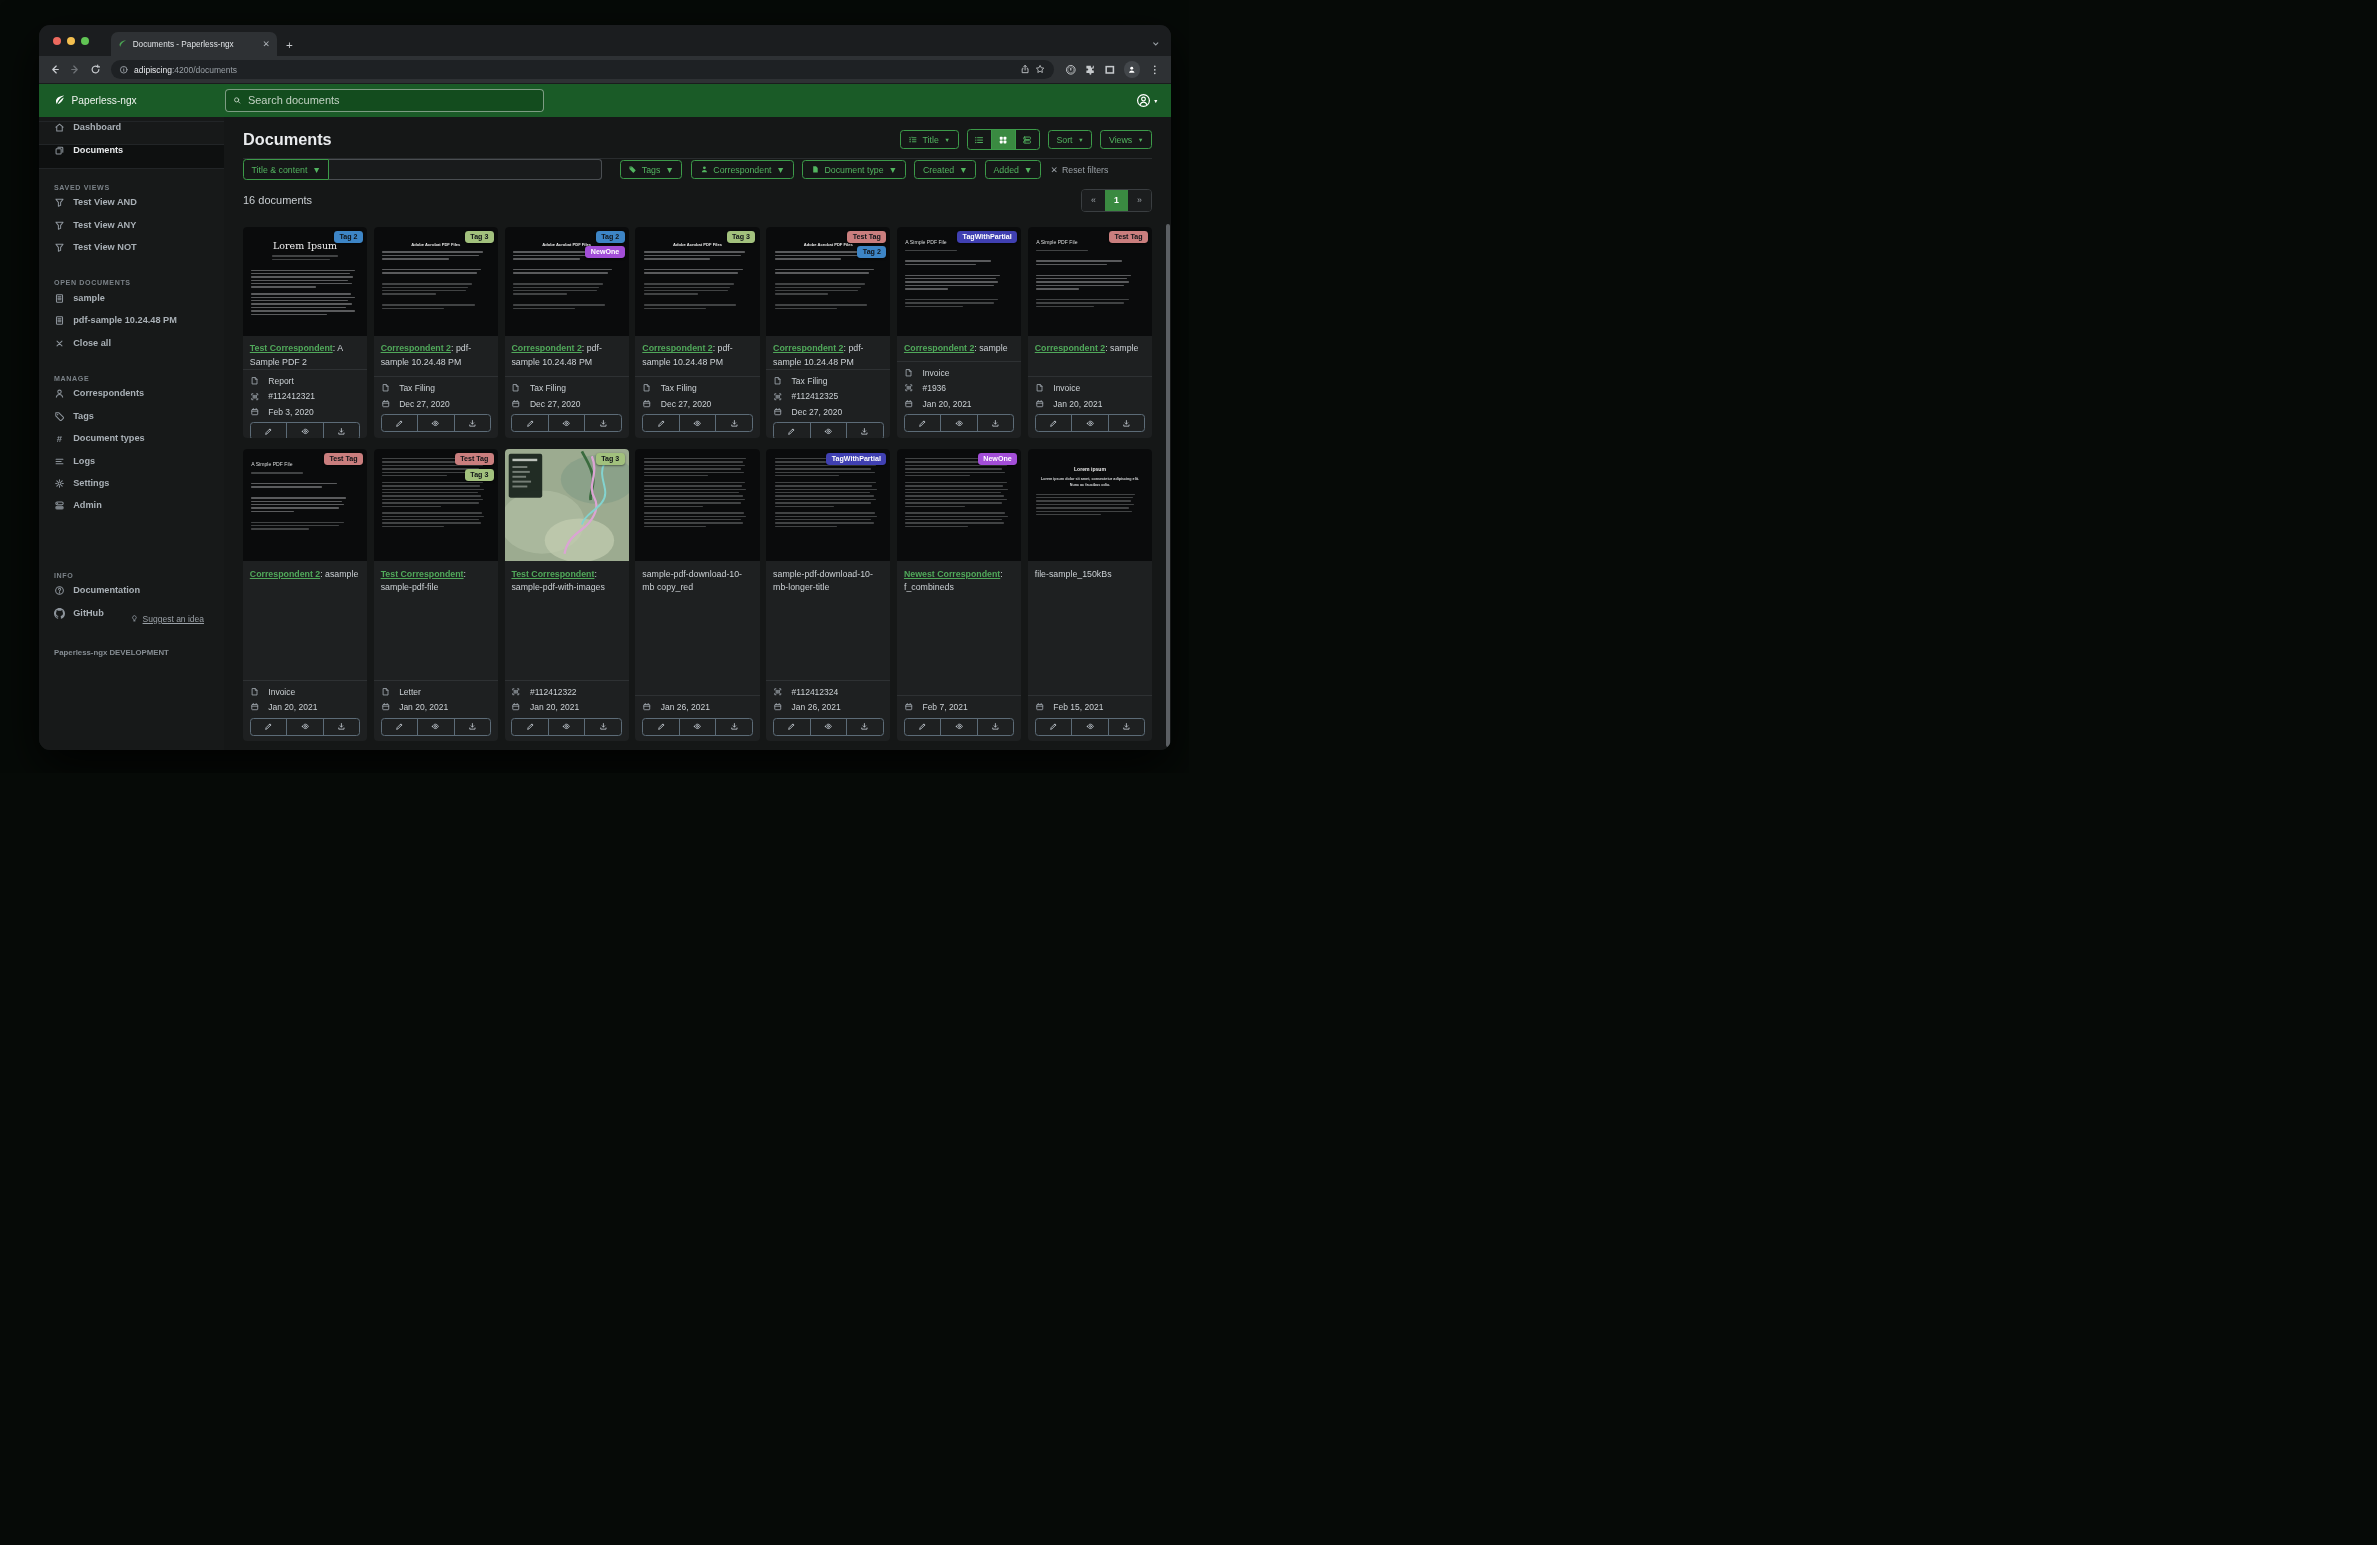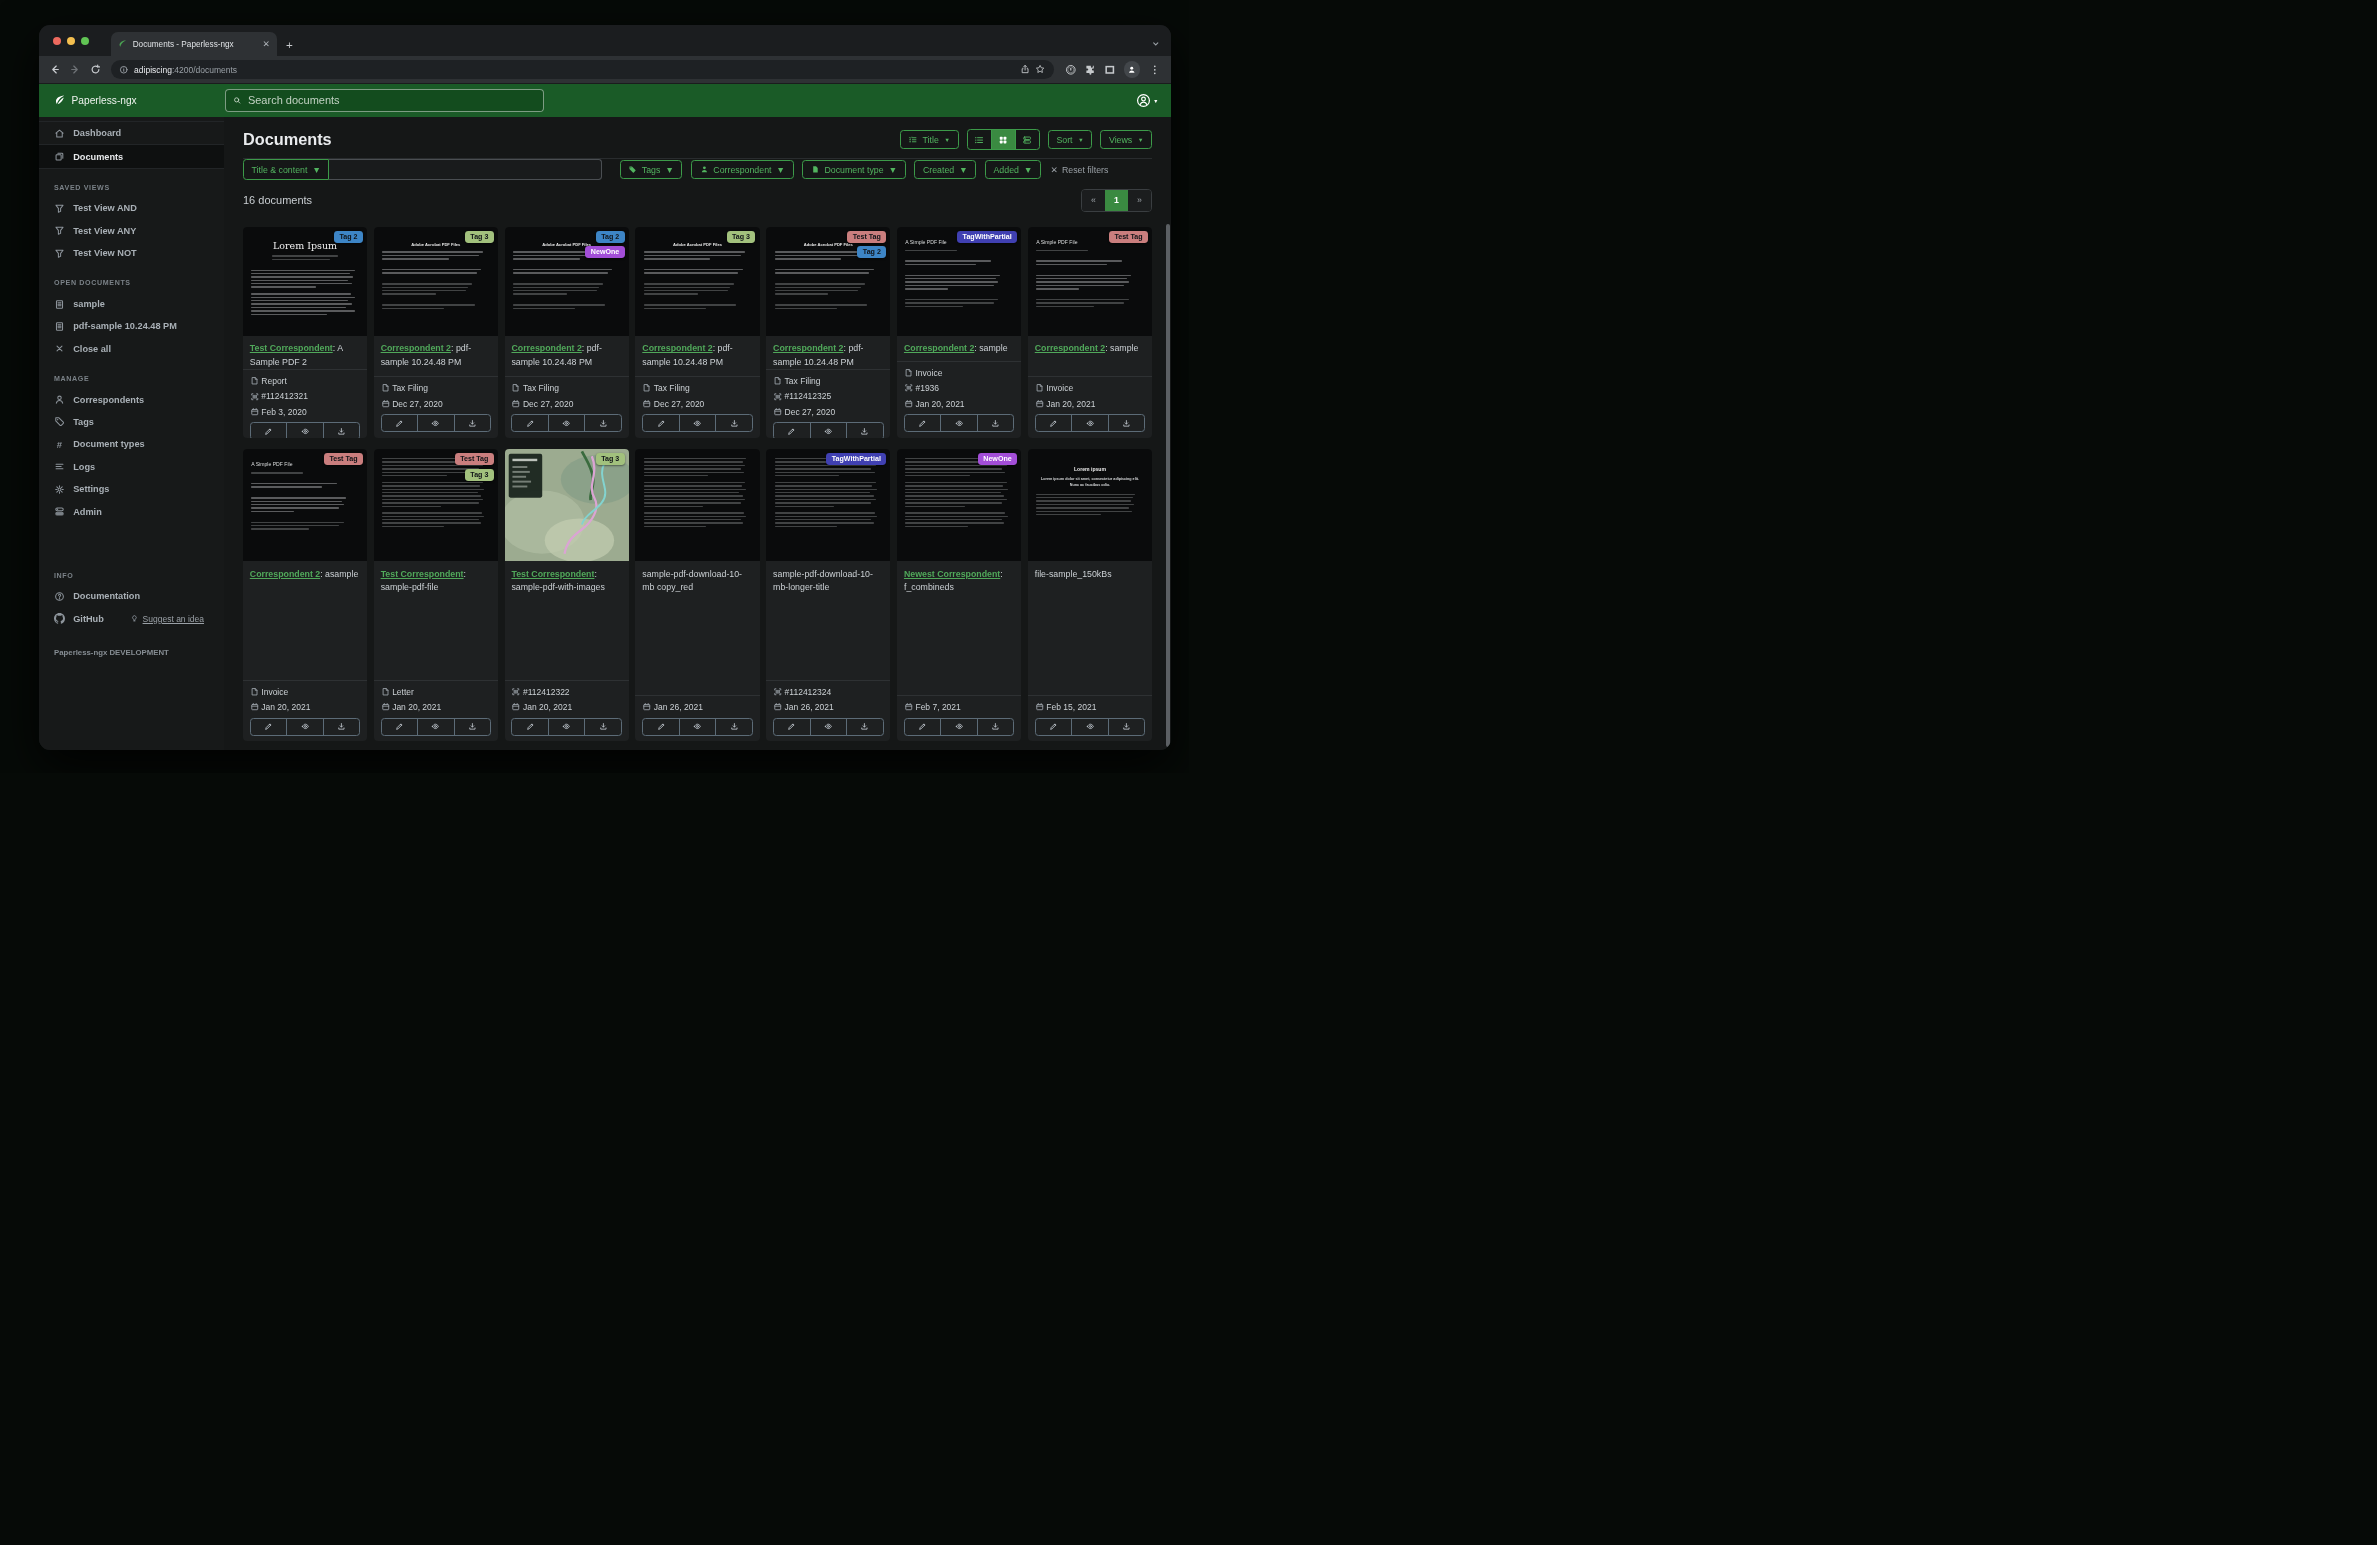--- a/index.html
+++ b/index.html
@@ -44,21 +44,21 @@
                  font-family:"Liberation Sans",sans-serif}
   .hsearch input::placeholder{color:#c2d2c3}
   .huser{position:absolute;right:13.6px;display:flex;align-items:center;gap:3.4px;color:#fff}
   .huser svg{width:15px;height:15px}
   .huser .car{font-size:6.1px}
   
   .appbody{display:flex;height:633px;overflow:hidden}
   .sidebar{width:185px;flex:0 0 185px;background:#171919;padding-top:4.1px;overflow:hidden;display:flex;flex-direction:column}
   .snav .srow:first-child{border-top:0.7px solid #222527}
   .snav .srow{border-bottom:0.7px solid #222527}
-  .srow{height:22.4px;display:flex;align-items:center;gap:8.2px;padding-left:15px;color:#a9b0b6;font-size:9.2px;font-weight:600}
+  .srow{height:22.4px;display:flex;gap:8.2px;padding-left:15px;color:#a9b0b6;font-size:9.2px;font-weight:600}
   .srow svg{width:11px;height:11px;color:#8d949b;flex:0 0 auto}
   .srow.active{background:#0e1010;color:#e6e8ea}
   .srow .hashg{width:11px;text-align:center;color:#8d949b;font-size:9.5px;font-weight:700}
   .slabel{margin:15px 0 5.4px 15px;font-size:7.1px;letter-spacing:.09em;color:#7b8288;font-weight:700}
   .slabel.gap-big{margin-top:49px}
   .ssec .srow{font-weight:600}
   .gh-extra{display:flex;align-items:center;gap:4.1px;margin-left:17.7px;color:#9aa0a6;font-size:8.5px;font-weight:400}
   .gh-extra svg{width:8.8px;height:8.8px}
   .gh-extra .lnk{text-decoration:underline}
   .sfooter{margin:17.7px 0 0 15px;color:#868d93;font-size:7.8px;font-weight:600}
@@ -105,21 +105,21 @@
   .thumb{height:109px;background:#0a0b0c;position:relative;overflow:hidden;flex:0 0 auto}
   .cards.row2 .thumb{height:112px}
   .tagstack{position:absolute;top:4.1px;right:4.1px;display:flex;flex-direction:column;align-items:flex-end;gap:3.4px}
   .tagpill{font-size:7.1px;font-weight:700;padding:2px 5.4px;border-radius:3.4px;white-space:nowrap;
            box-shadow:0 0.7px 2px rgba(0,0,0,.5)}
   .cbody{flex:1;display:flex;flex-direction:column;padding:6.8px 6.8px 5.4px;min-height:0}
   .ctitle{font-size:8.8px;line-height:1.5;color:#ccd1d5;word-wrap:break-word}
   .ctitle .corr{color:#50a85a;text-decoration:underline;font-weight:600}
   .metawrap{margin-top:auto}
   .msep{border-top:0.7px solid #2e3133;margin:0 -6.8px 6.1px}
-  .mrow{display:flex;align-items:center;gap:2px;color:#ccd1d5;font-size:8.5px;margin-bottom:5.4px}
+  .mrow{display:flex;align-items:center;gap:9px;color:#ccd1d5;font-size:8.5px;margin-bottom:5.4px}
   .mrow svg{width:9.5px;height:9.5px;color:#9aa1a7;flex:0 0 auto}
   .cbtns{display:flex;border:0.7px solid #5c6b77;border-radius:3.4px;overflow:hidden;margin-top:2.7px}
   .cbtn{flex:1;height:16.3px;display:flex;align-items:center;justify-content:center;color:#c2cad1}
   .cbtn+.cbtn{border-left:0.7px solid #5c6b77}
   .cbtn svg{width:8.8px;height:8.8px}
   
   .tin{position:absolute;inset:0;padding:6.8px 8.2px;color:#d9dbdc}
   .tl{height:1.4px;background:#a9acae;opacity:.5;border-radius:0.7px;margin:2px 0}
   .tl.sm{opacity:.35}
   .th-serif{font-family:"DejaVu Serif",serif;font-size:9.5px;color:#f0f0f0;text-align:center;margin:6.8px 0 4.1px}

